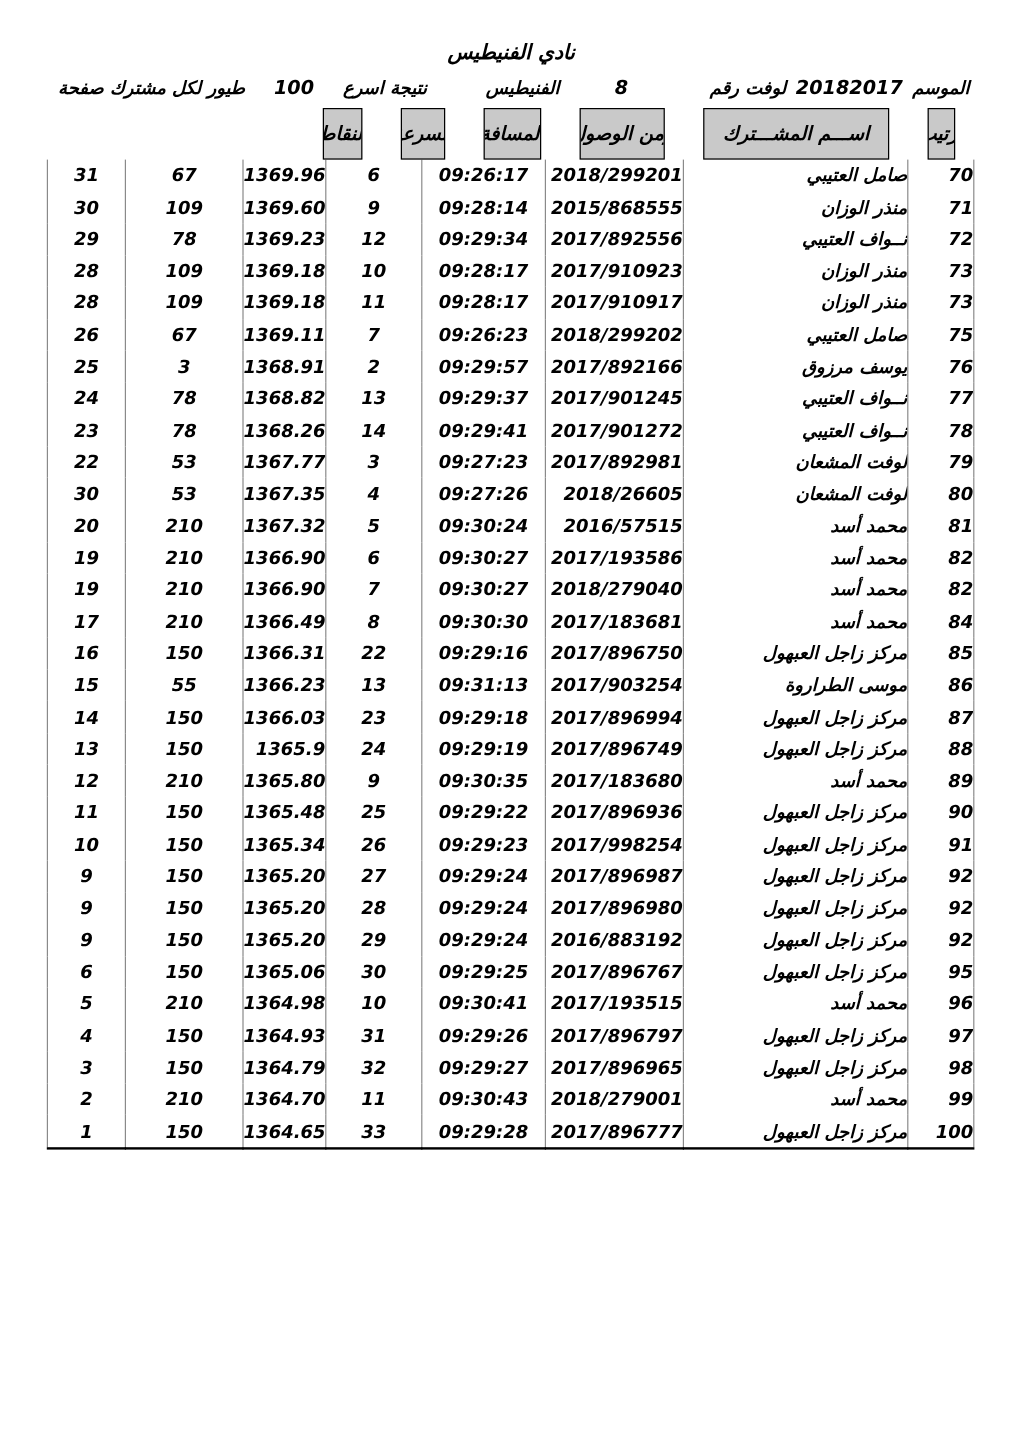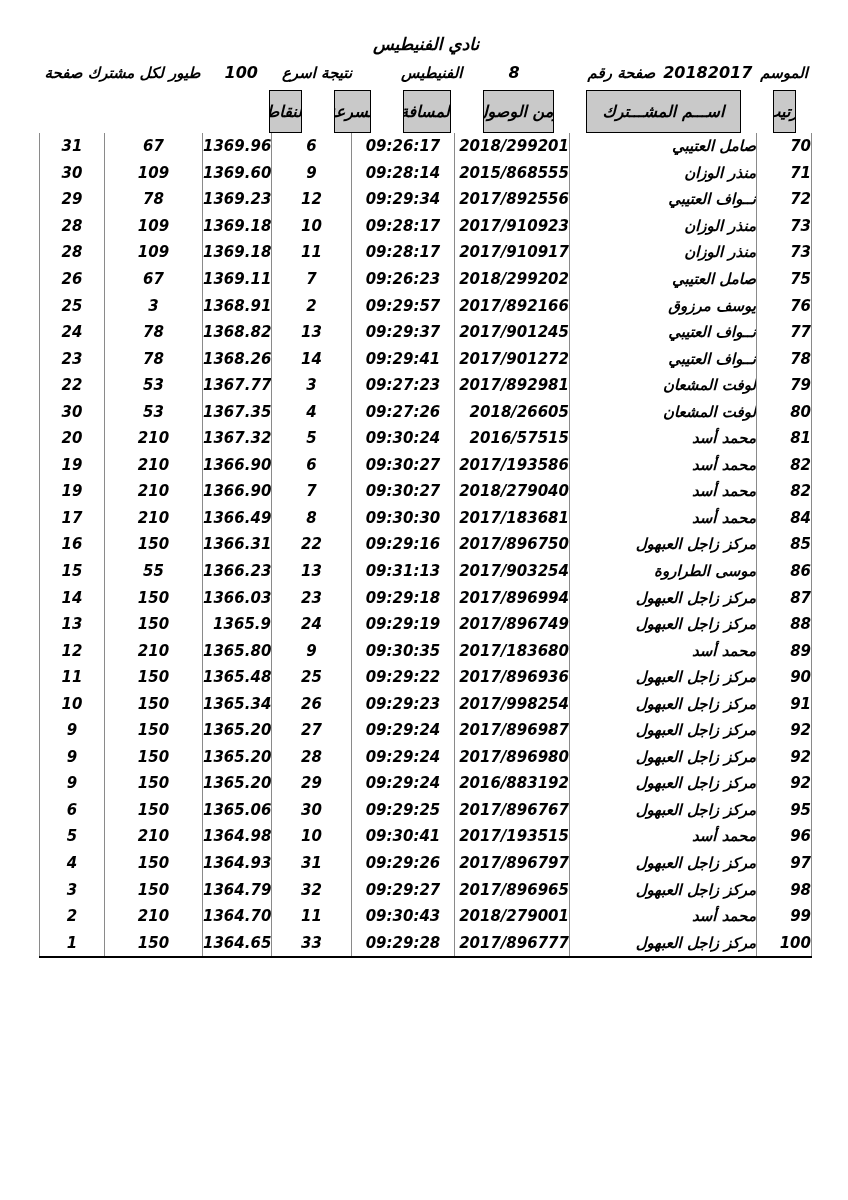--- a/index.html
+++ b/index.html
@@ -66,21 +66,21 @@
 <body>
 
 <div class="page">
   <div class="content">
 
     <div class="club-title">نادي الفنيطيس</div>
 
     <div class="sub-line">
       <span class="seg g8">الموسم</span>
       <span class="seg g8 num-seg">20182017</span>
-      <span class="seg g68">صفحة رقم</span>
+      <span class="seg g68">لوفت رقم</span>
       <span class="seg g46 num-seg">8</span>
       <span class="seg g49">الفنيطيس</span>
       <span class="seg g24">نتيجة اسرع</span>
       <span class="seg g24 num-seg">100</span>
       <span class="seg g19">طيور لكل مشترك صفحة</span>
 
     </div>
 
     <div class="thead-row">
       <div class="th-outer w-rank">

